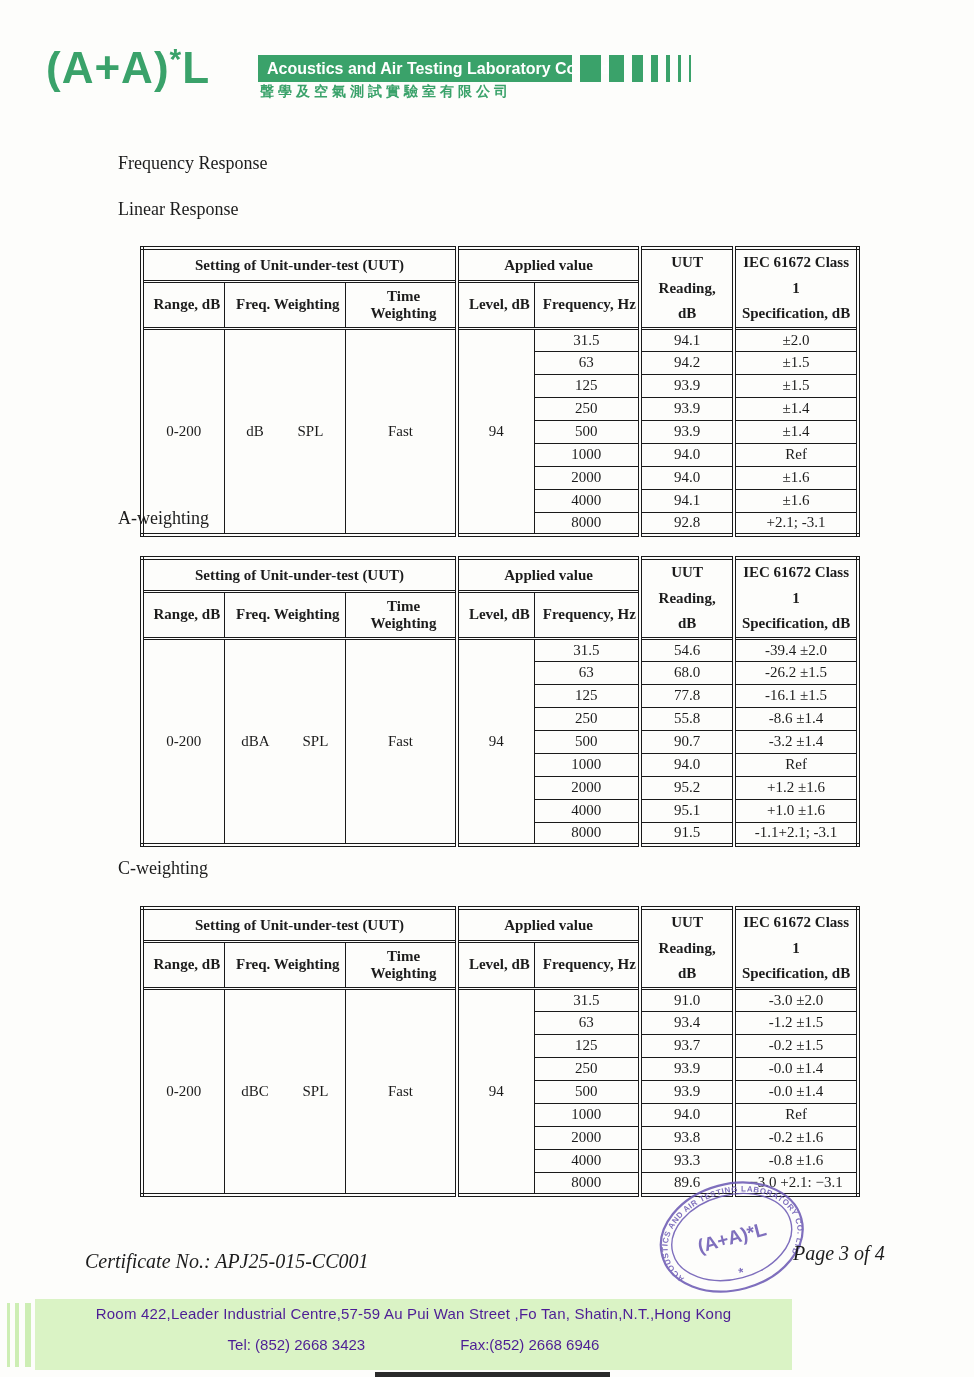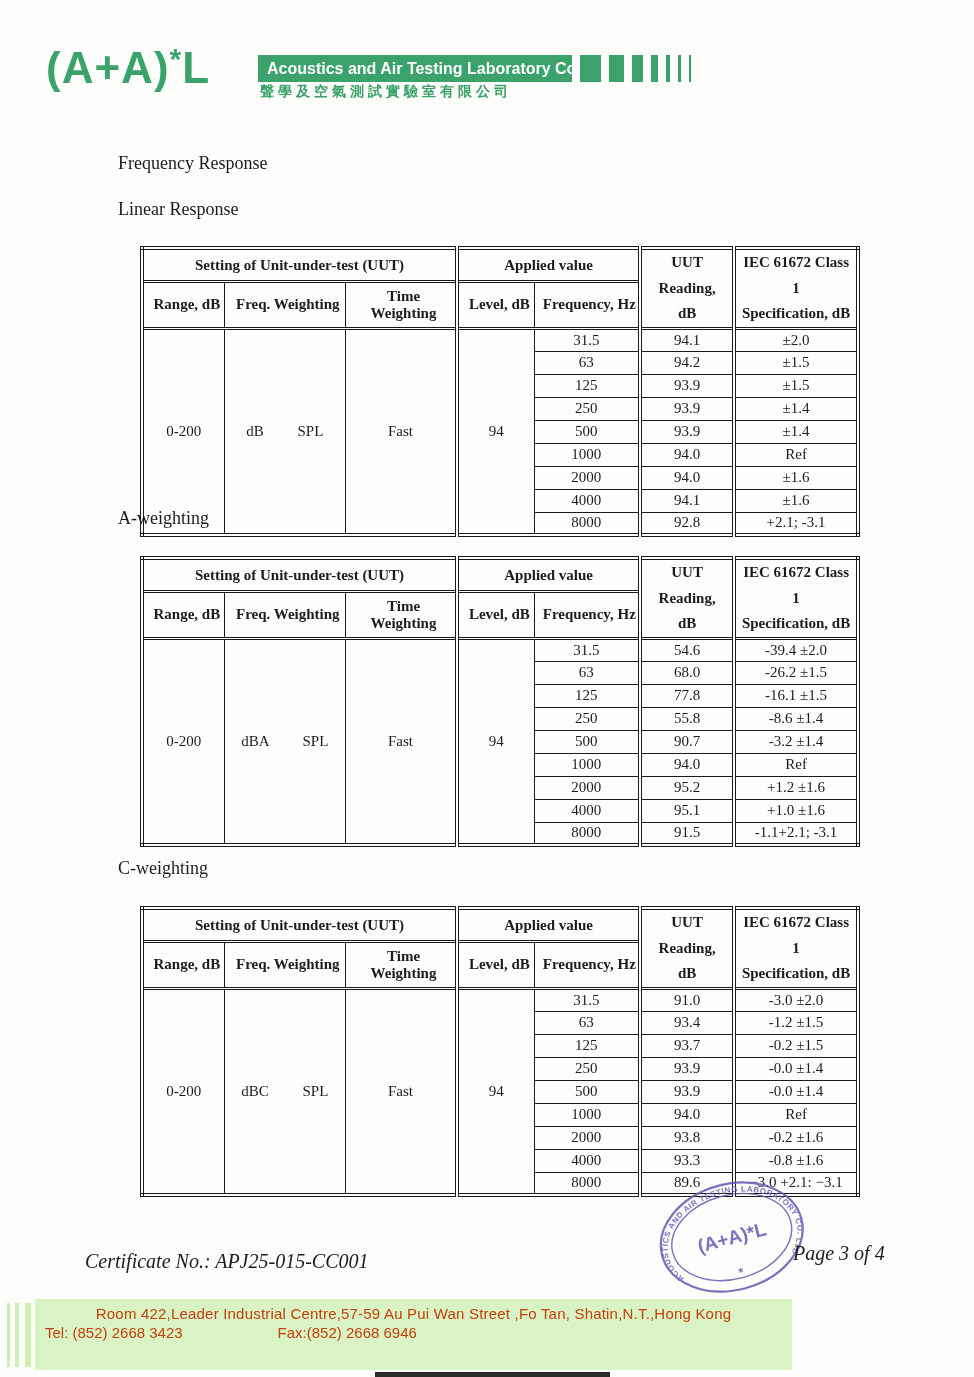--- a/index.html
+++ b/index.html
@@ -52,24 +52,24 @@
   .cert-no { position:absolute; left:85px; top:1250px; font-style:italic; font-size:20px; }
   .page-no { position:absolute; left:793px; top:1242px; font-style:italic; font-size:20px; }
   .stamp {
     position:absolute; left:656px; top:1180px; width:152px; height:116px;
     transform:rotate(-15deg); opacity:0.88;
   }
   
   .footer {
     position:absolute; left:35px; top:1299px; width:757px; height:71px;
     background:#daf3c5; font-family:"Liberation Sans", sans-serif;
-    font-size:15px; color:#c2410c; padding:6px 10px 0 10px;
+    font-size:15px; color:#4c1d95; padding:6px 10px 0 10px;
   }
   .footer .l1 { text-align:center; white-space:nowrap; letter-spacing:0.2px; }
-  .footer .l2, .footer .l3 { display:flex; justify-content:flex-start; white-space:nowrap; margin-top:2px; }
+  .footer .l2, .footer .l3 { display:flex; justify-content:center; white-space:nowrap; margin-top:14px; }
   .footer .l2 span:first-child { margin-right:95px; }
   .footer .l3 span:first-child { margin-right:48px; }
   .stripe { position:absolute; top:1303px; background:#cdeeb4; height:64px; }
   .scan-bar { position:absolute; left:375px; top:1372px; width:235px; height:5px; background:#2a2a2a; }
 </style>
 </head>
 <body>
 
 <div class="logo"><span>(A+A)</span><span class="star">*</span><span>L</span></div>
 

